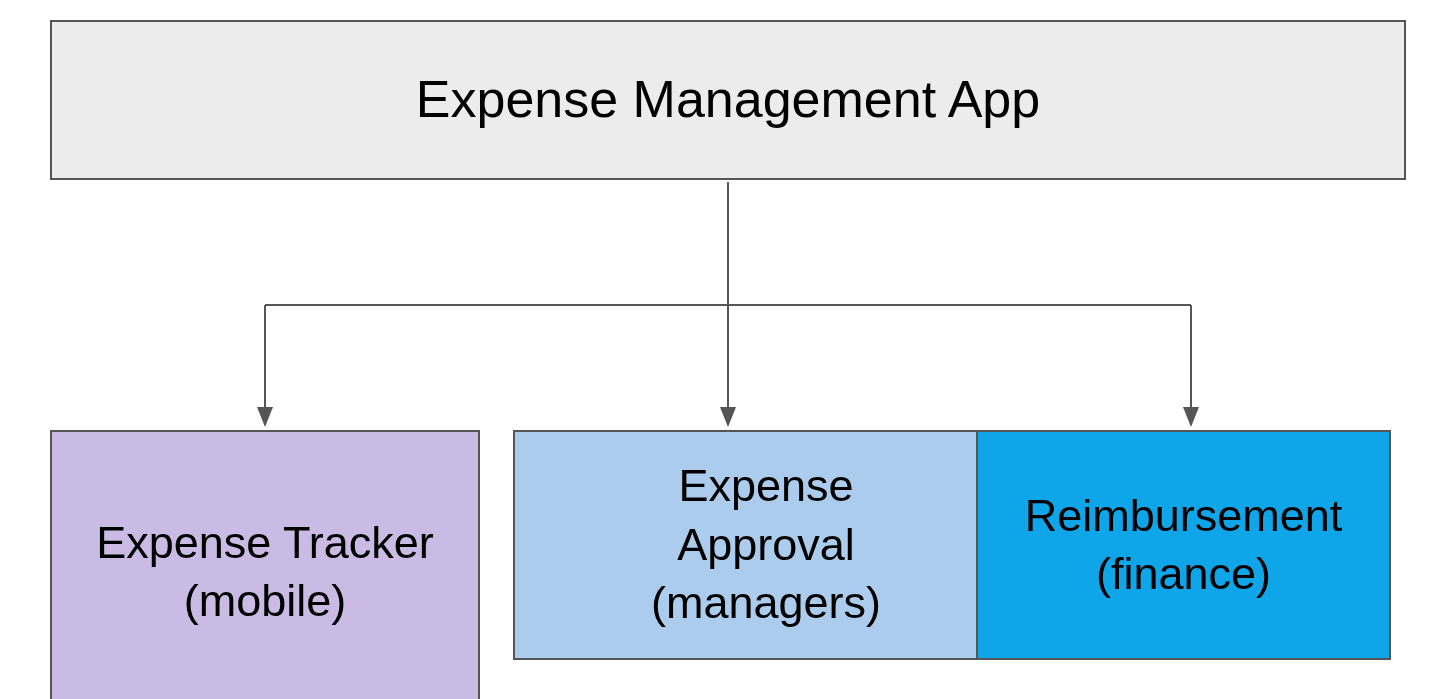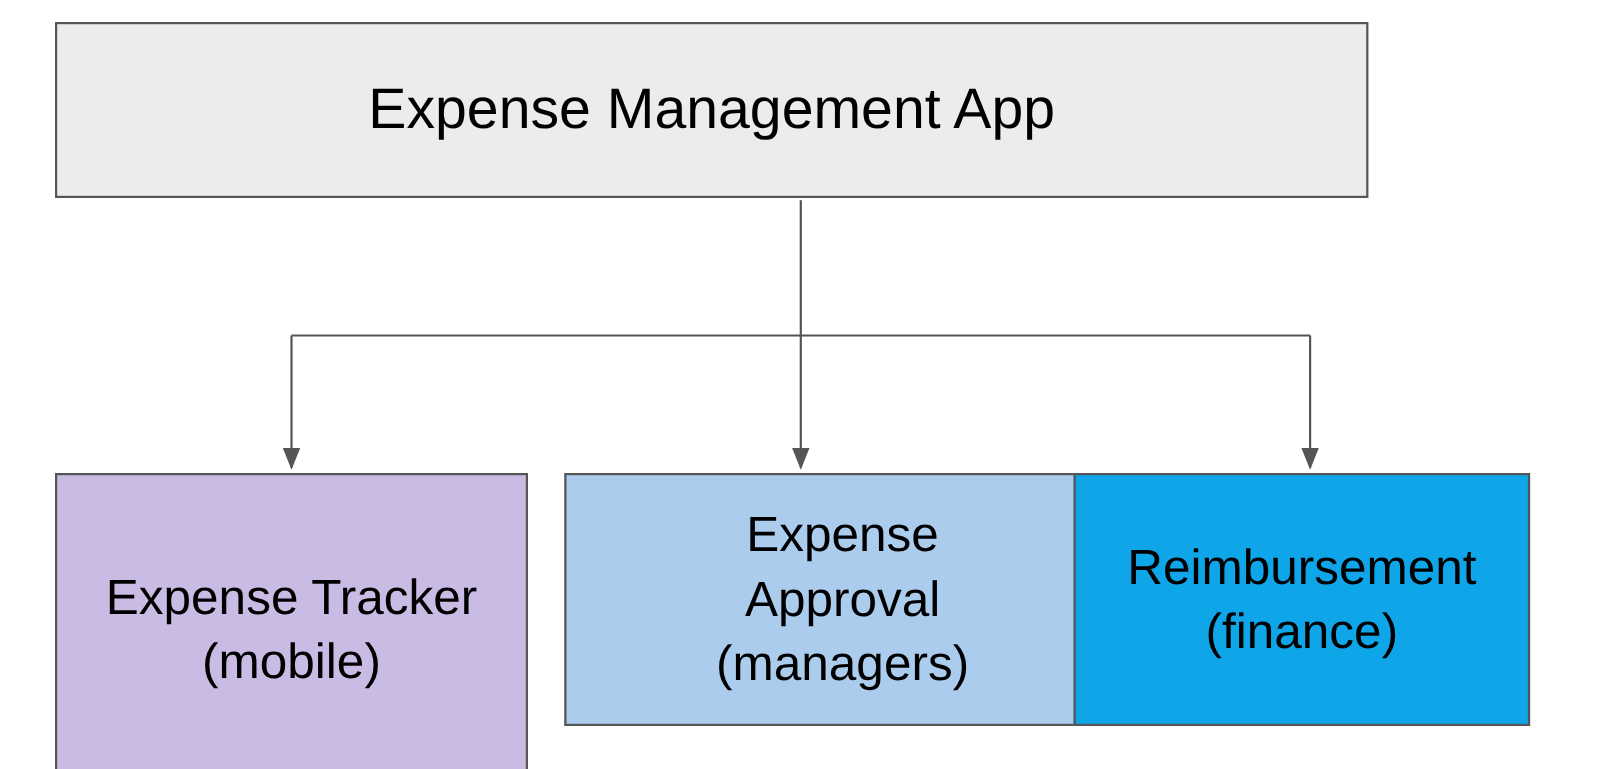--- a/index.html
+++ b/index.html
@@ -21,21 +21,21 @@
       align-items: center;
       justify-content: center;
       text-align: center;
       font-size: 45px;
       line-height: 1.3;
       padding: 10px;
     }
     .root-box {
       left: 50px;
       top: 20px;
-      width: 1194px;
+      width: 1356px;
       height: 160px;
       background: #ececec;
       font-size: 52px;
     }
     .child1 {
       left: 50px;
       top: 430px;
       width: 430px;
       height: 284px;
       background: #c9bbe4;

